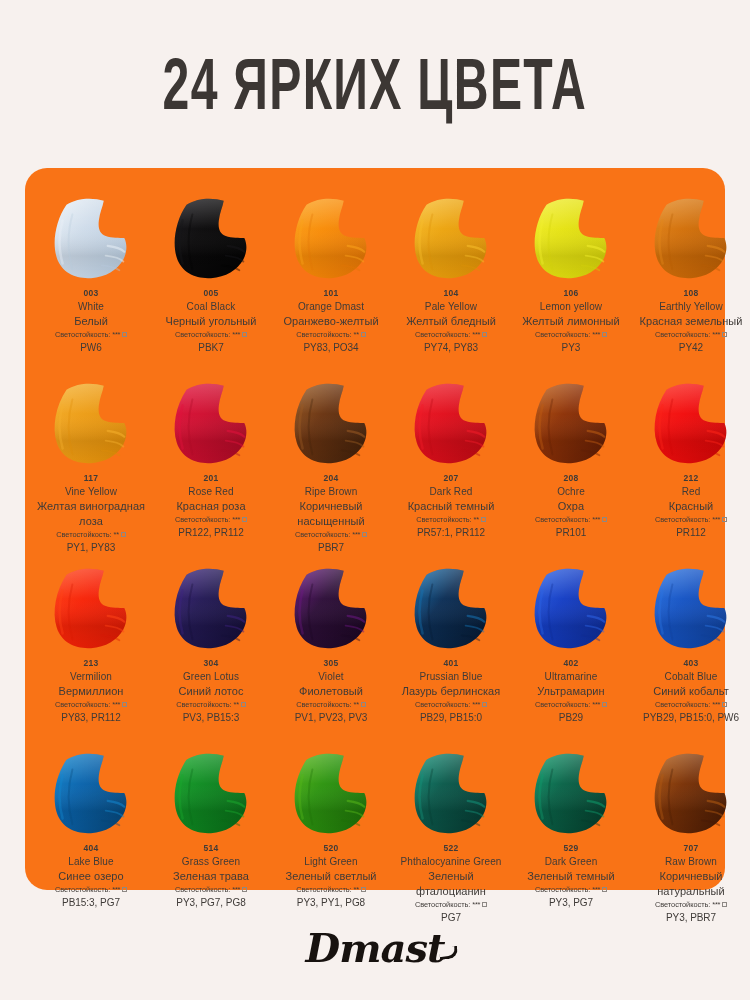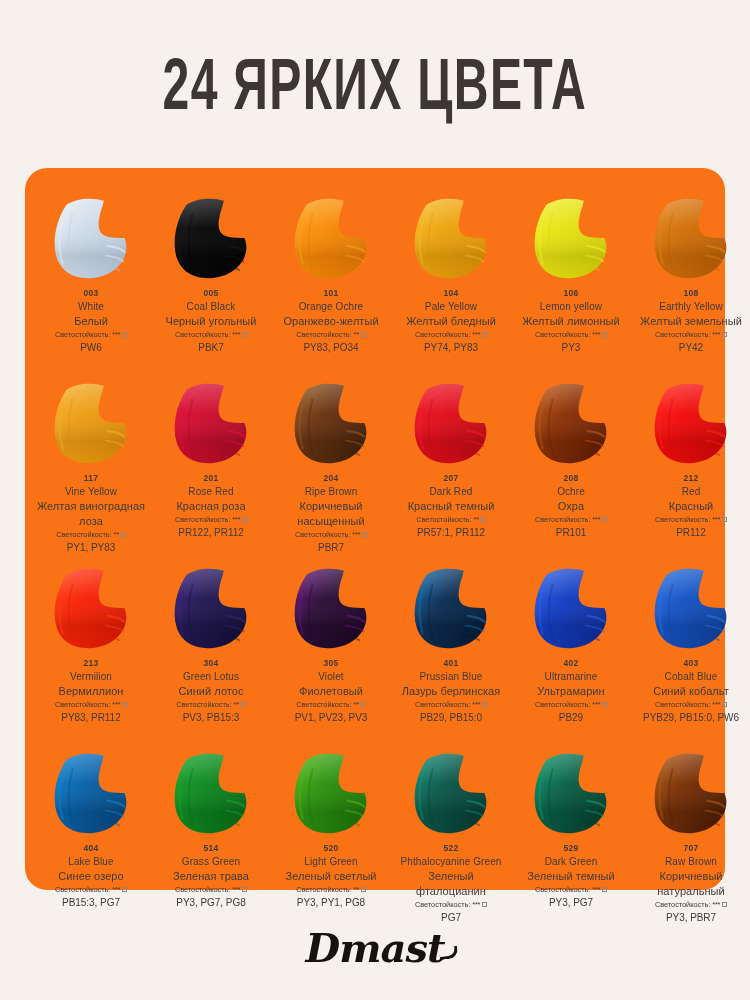--- a/index.html
+++ b/index.html
@@ -269,21 +269,21 @@
             <path d="M20,14 C9,30 5,52 10,68 C15,84 30,90 45,89 C60,88 72,81 78,70 C82,62 82,54 79,48 C74,48 66,48 60,46 C54,44 52,38 53,30 C54,22 57,16 58,10 C48,7 33,6 20,14 Z" fill="url(#h2)"></path>
             <path d="M16,30 C12,44 12,60 16,74" stroke="#fba21a" stroke-opacity="0.40" stroke-width="2.6" fill="none" stroke-linecap="round"></path>
             <path d="M26,24 C21,42 21,62 26,80" stroke="#e27505" stroke-opacity="0.30" stroke-width="2" fill="none" stroke-linecap="round"></path>
             <path d="M62,56 C70,57 76,59 79,62" stroke="#fba21a" stroke-opacity="0.55" stroke-width="2.2" fill="none" stroke-linecap="round"></path>
             <path d="M60,66 C69,67 75,69 78,72" stroke="#fba21a" stroke-opacity="0.45" stroke-width="2" fill="none" stroke-linecap="round"></path>
             <path d="M56,76 C65,77 71,79 74,81" stroke="#e27505" stroke-opacity="0.40" stroke-width="1.8" fill="none" stroke-linecap="round"></path>
           </svg>
         </div>
         <div class="info">
           <div class="code">101</div>
-          <div class="name-en">Orange Ochre</div>
+          <div class="name-en">Orange Dmast</div>
           <div class="name-ru">Оранжево-желтый</div>
           <div class="light">Светостойкость: <span class="stars">**</span><span class="box-glyph"></span></div>
           <div class="pigments">PY83, PO34</div>
         </div>
       </div>
       <div class="swatch-cell">
         <div class="stroke-box">
           <svg class="stroke-svg" width="90" height="94" viewBox="0 0 90 96" xmlns="http://www.w3.org/2000/svg" aria-hidden="true">
             <defs>
               <linearGradient id="g3" x1="0" y1="0" x2="1" y2="0.85">
@@ -369,21 +369,21 @@
             <path d="M16,30 C12,44 12,60 16,74" stroke="#e4861a" stroke-opacity="0.40" stroke-width="2.6" fill="none" stroke-linecap="round"></path>
             <path d="M26,24 C21,42 21,62 26,80" stroke="#b65c04" stroke-opacity="0.30" stroke-width="2" fill="none" stroke-linecap="round"></path>
             <path d="M62,56 C70,57 76,59 79,62" stroke="#e4861a" stroke-opacity="0.55" stroke-width="2.2" fill="none" stroke-linecap="round"></path>
             <path d="M60,66 C69,67 75,69 78,72" stroke="#e4861a" stroke-opacity="0.45" stroke-width="2" fill="none" stroke-linecap="round"></path>
             <path d="M56,76 C65,77 71,79 74,81" stroke="#b65c04" stroke-opacity="0.40" stroke-width="1.8" fill="none" stroke-linecap="round"></path>
           </svg>
         </div>
         <div class="info">
           <div class="code">108</div>
           <div class="name-en">Earthly Yellow</div>
-          <div class="name-ru">Желтый земельный</div>
+          <div class="name-ru">Красная земельный</div>
           <div class="light">Светостойкость: <span class="stars">***</span><span class="box-glyph"></span></div>
           <div class="pigments">PY42</div>
         </div>
       </div>
       <div class="swatch-cell">
         <div class="stroke-box">
           <svg class="stroke-svg" width="90" height="94" viewBox="0 0 90 96" xmlns="http://www.w3.org/2000/svg" aria-hidden="true">
             <defs>
               <linearGradient id="g6" x1="0" y1="0" x2="1" y2="0.85">
                 <stop offset="0%" stop-color="#f5b02c"></stop>

